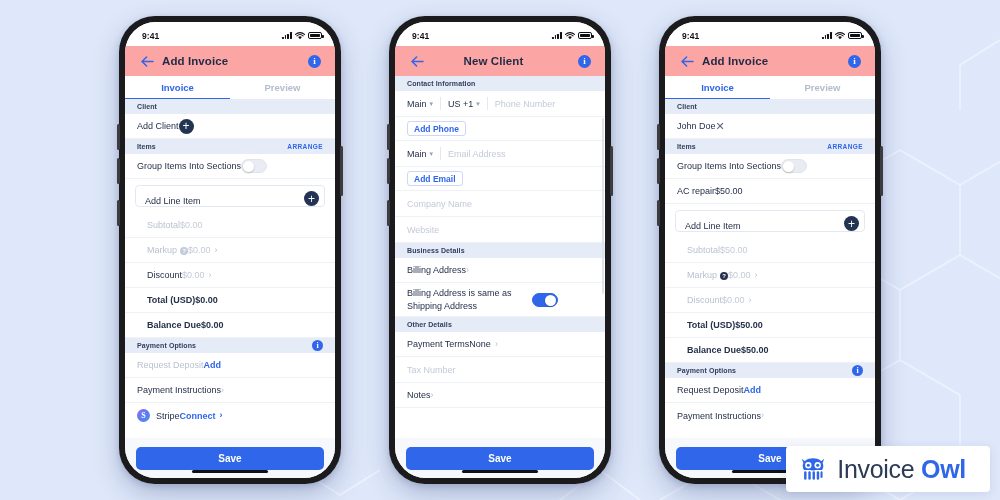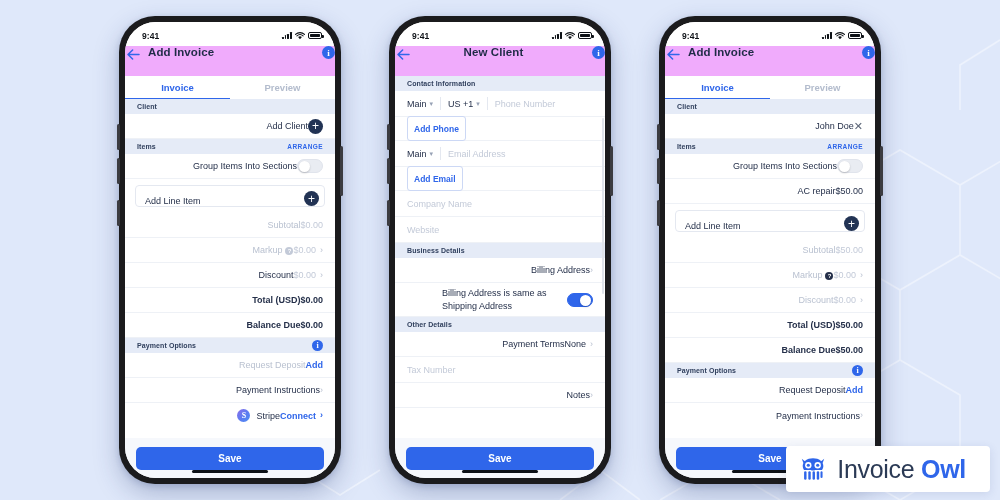--- a/index.html
+++ b/index.html
@@ -62,22 +62,22 @@
   .ic-signal i { width: 1.8px; background: #0d1116; border-radius: .4px; display:block; }
   .ic-signal i:nth-child(1){height:2.5px}.ic-signal i:nth-child(2){height:4px}
   .ic-signal i:nth-child(3){height:5.5px}.ic-signal i:nth-child(4){height:7px}
   .ic-wifi svg { display:block; }
   .ic-batt { width: 14px; height: 7px; border: 1px solid #0d1116; border-radius: 2px; position: relative; padding: 1px; }
   .ic-batt i { display:block; height:100%; width:100%; background:#0d1116; border-radius: .8px; }
   .ic-batt::after { content:""; position:absolute; right:-2.5px; top:2px; width:1.3px; height:2.6px; background:#0d1116; border-radius:0 1px 1px 0;}
 
   
   .navbar {
-    flex: 0 0 30px; background: #f0abfc;
-    display: flex; padding: 0 0;
+    flex: 0 0 30px; background: #fca5a5;
+    display: flex; align-items: center; padding: 0 14px;
     position: relative;
   }
   .nav-back { width: 16px; height: 16px; display:flex; align-items:center; justify-content:center; cursor:pointer; }
   .nav-title { flex: 1; font-size: 11.5px; font-weight: bold; color: #1f2b46; letter-spacing: .1px; }
   .nav-title.left { padding-left: 7px; }
   .nav-title.center { text-align: center; padding-right: 16px; }
   .nav-info {
     width: 13px; height: 13px; border-radius: 50%; background: #2f66ea;
     color: #fff; font-size: 9px; font-weight: bold; font-family: "Liberation Serif", serif;
     display: flex; align-items: center; justify-content: center; cursor: pointer;
@@ -97,21 +97,21 @@
   .sechead {
     background: #e5ebf7; padding: 0 12px; height: 15px;
     display: flex; align-items: center; justify-content: space-between;
   }
   .sechead span.t { font-size: 7px; font-weight: bold; color: #31405e; letter-spacing: .1px; }
   .sechead span.a { font-size: 6.5px; font-weight: bold; color: #2f66ea; letter-spacing: .4px; }
   .sechead .nav-info { width: 11px; height: 11px; font-size: 8px; }
 
   .row {
     height: 25px; padding: 0 12px; display: flex; align-items: center;
-    justify-content: flex-end; border-bottom: 1px solid #eef1f6; background: #fff;
+    justify-content: flex-start; border-bottom: 1px solid #eef1f6; background: #fff;
   }
   .row.noline { border-bottom: none; }
   .row .lab { font-size: 9px; color: #25304a; }
   .row .lab.muted { color: #b9c1d0; }
   .row .val { font-size: 9px; color: #25304a; display:flex; align-items:center; gap:4px; }
   .row .val.muted { color: #c3cad8; }
   .row .val.bold { font-weight: bold; }
   .row .val.link { color: #2f66ea; font-weight: bold; }
   .chev { color: #b9c1d0; font-size: 9px; line-height: 1; }
   .plus {
@@ -154,21 +154,21 @@
   .fieldrow {
     height: 26px; padding: 0 12px; display: flex; align-items: center;
     border-bottom: 1px solid #eef1f6; background: #fff; gap: 0;
   }
   .selbox { display:flex; align-items:center; gap:3px; font-size:9px; color:#25304a; cursor:pointer; }
   .selbox .cv { font-size: 7px; color:#97a1b5; }
   .divider-v { width:1px; height:13px; background:#e4e8f0; margin: 0 7px; }
   .ftext { font-size: 9px; color: #c3cad8; flex:1; }
   .btn-outline {
     display:inline-flex; align-items:center; justify-content:center;
-    height: 25px; padding: 0 6px; border: 1px solid #ccd8f5; border-radius: 3px;
+    height: 15px; padding: 0 6px; border: 1px solid #ccd8f5; border-radius: 3px;
     font-size: 8.5px; font-weight: bold; color: #2f66ea; background:#fff; cursor:pointer;
   }
   .btnrow { height: 24px; padding: 0 12px; display:flex; align-items:center; border-bottom:1px solid #eef1f6;}
   .tworow { height: 34px; }
   .tworow .lab { line-height: 1.35; }
 
   
   .footer {
     flex: 0 0 40px; background: #f6f8fc; display:flex; align-items:center;
     justify-content:center; padding: 0 11px;

